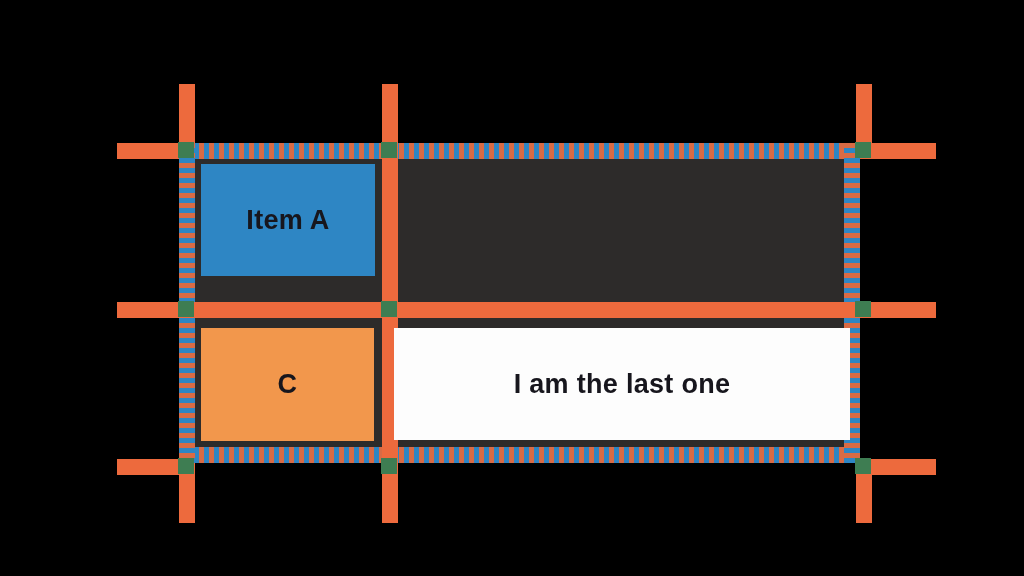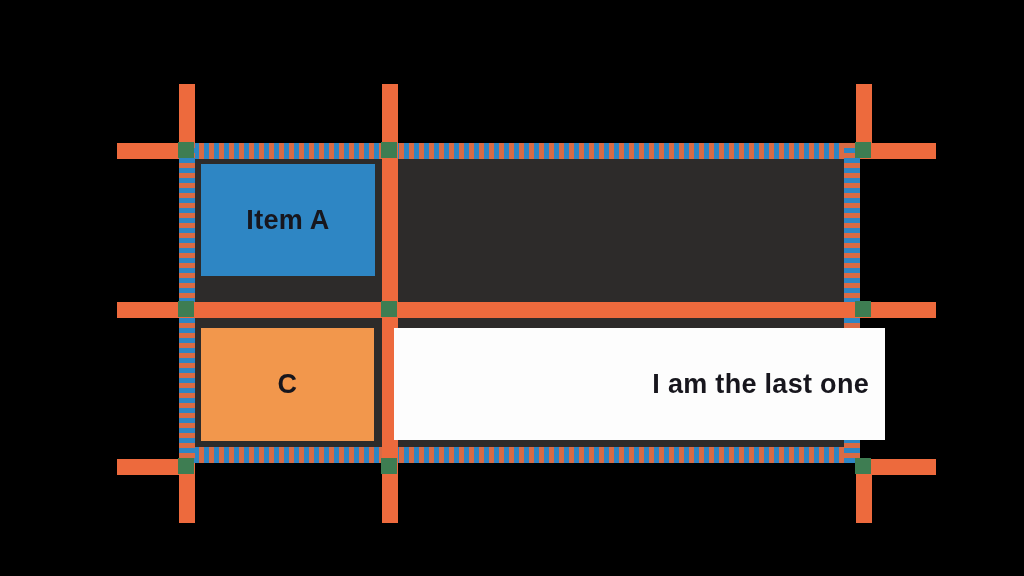--- a/index.html
+++ b/index.html
@@ -63,21 +63,21 @@
     display: flex; align-items: center; justify-content: center;
     font-weight: 700;
     font-size: 27px;
     color: #17161D;
     letter-spacing: 0.3px;
     text-align: center;
   }
   .gitem-a    { left: 185px; top: 148px; width: 174px; height: 112px; }
   .gitem-b    { left: 378px; top: 147px; width: 456px; height: 115px; }
   .gitem-c    { left: 185px; top: 312px; width: 173px; height: 113px; }
-  .gitem-last { left: 378px; top: 312px; width: 491px; height: 112px; justify-content: flex-end; }
+  .gitem-last { left: 378px; top: 312px; width: 456px; height: 112px; }
 </style>
 </head>
 <body>
 
 <div class="stage" style="background-color: rgb(0, 0, 0);">
 
   <div class="grid-container" style="background-color: rgb(45, 43, 42);">
     <div class="bstrip h top"></div>
     <div class="bstrip h bottom"></div>
     <div class="bstrip v left"></div>

